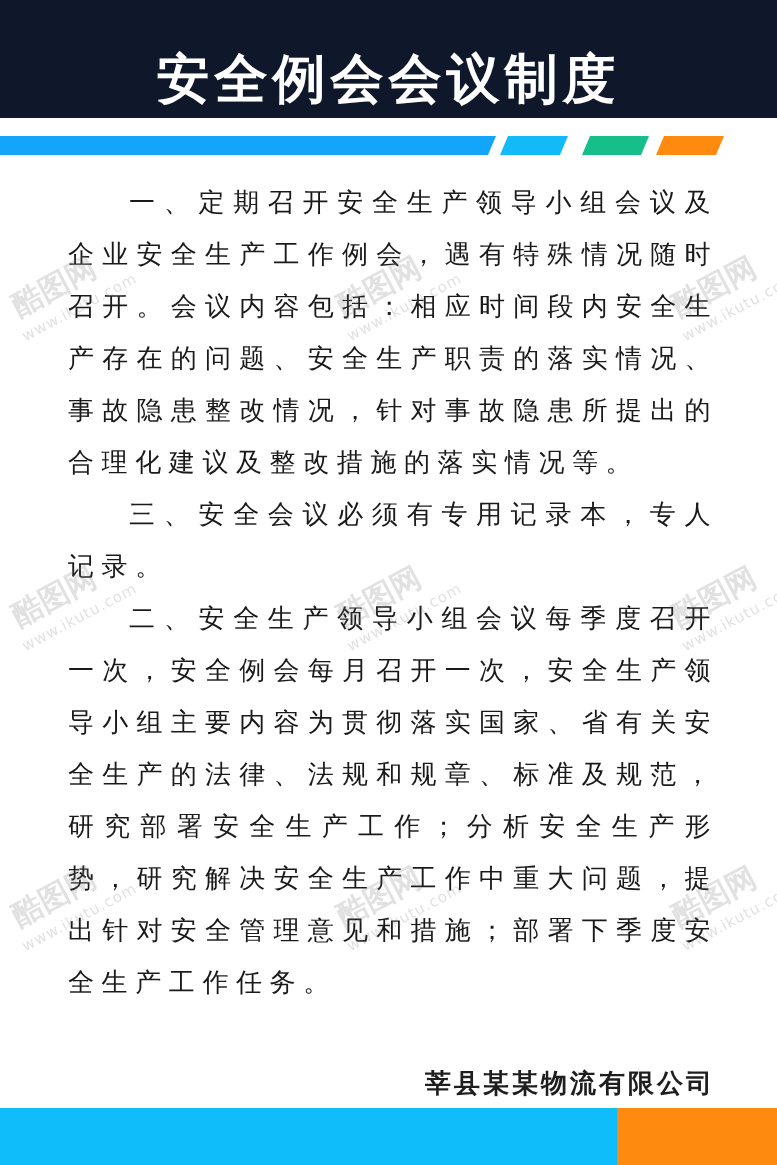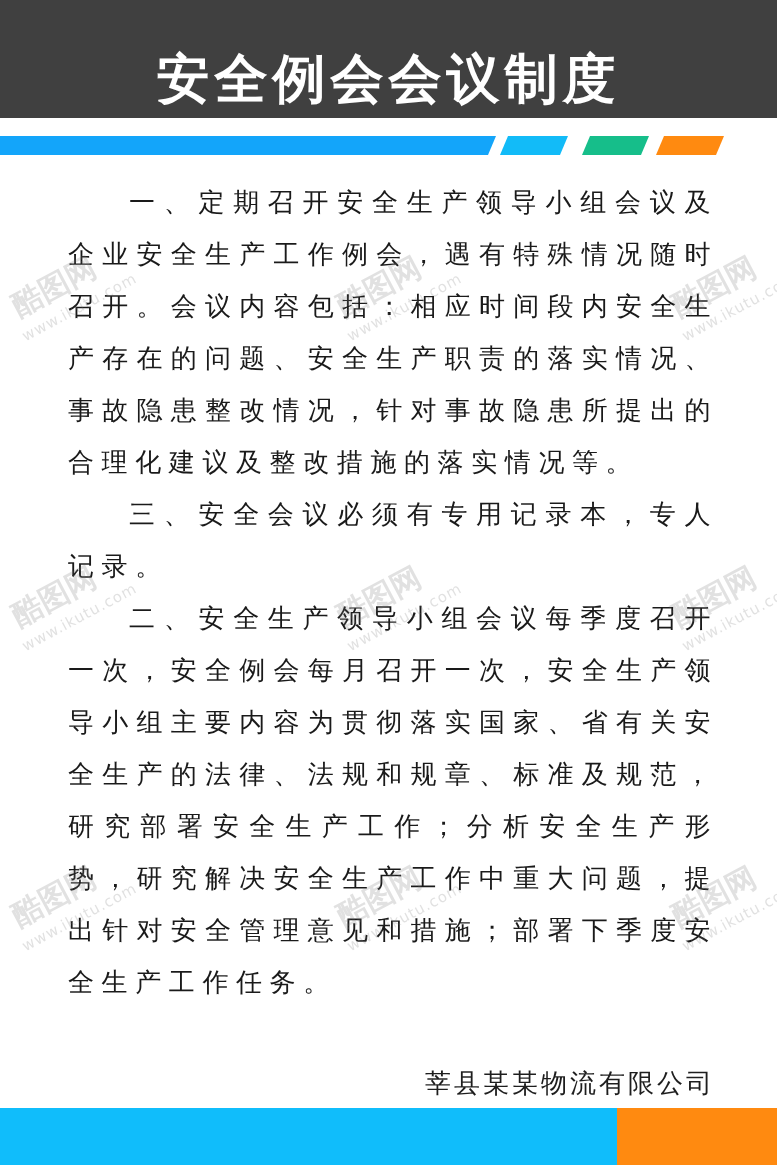--- a/index.html
+++ b/index.html
@@ -3,21 +3,21 @@
 <meta charset="utf-8">
 <style>
   html, body { margin:0; padding:0; }
   body {
     width:777px; height:1165px; position:relative; overflow:hidden;
     background:#ffffff;
     font-family:"DejaVu Sans","Liberation Sans",sans-serif;
   }
   .header {
     position:absolute; left:0; top:0; width:777px; height:118px;
-    background:#404040;
+    background:#0f172a;
   }
   .title {
     position:absolute; left:0; top:46px; width:777px; text-align:center;
     color:#ffffff; font-weight:bold; font-size:53px; letter-spacing:5px;
     line-height:66px;
   }
   .stripe {
     position:absolute; top:136px; height:19px;
   }
   .stripe-long {
@@ -29,21 +29,21 @@
   .stripe-c { left:656px; width:68px; clip-path:polygon(8px 0,100% 0,calc(100% - 8px) 100%,0 100%); }
 
   .body-text {
     position:absolute; left:68px; top:176px; width:650px;
     color:#1a1a1a; font-size:26px; line-height:52px; letter-spacing:7.6px;
   }
   .body-text p { margin:0; text-indent:61px; text-align:justify; }
 
   .company {
     position:absolute; right:62px; top:1064px;
-    color:#1e1e1e; font-weight:normal; font-size:26px; letter-spacing:3px; line-height:38px;
+    color:#1e1e1e; font-weight:bold; font-size:26px; letter-spacing:3px; line-height:38px;
   }
   .footer-bar {
     position:absolute; left:0; top:1108px; width:777px; height:57px; background:#10bdfb;
   }
   .footer-accent {
     position:absolute; left:617px; top:1108px; width:160px; height:57px; background:#ff8a10;
   }
   .wm {
     position:absolute; color:rgba(120,120,120,0.22); font-size:30px; font-weight:bold;
     transform:rotate(-28deg); transform-origin:left top; white-space:nowrap; pointer-events:none;

